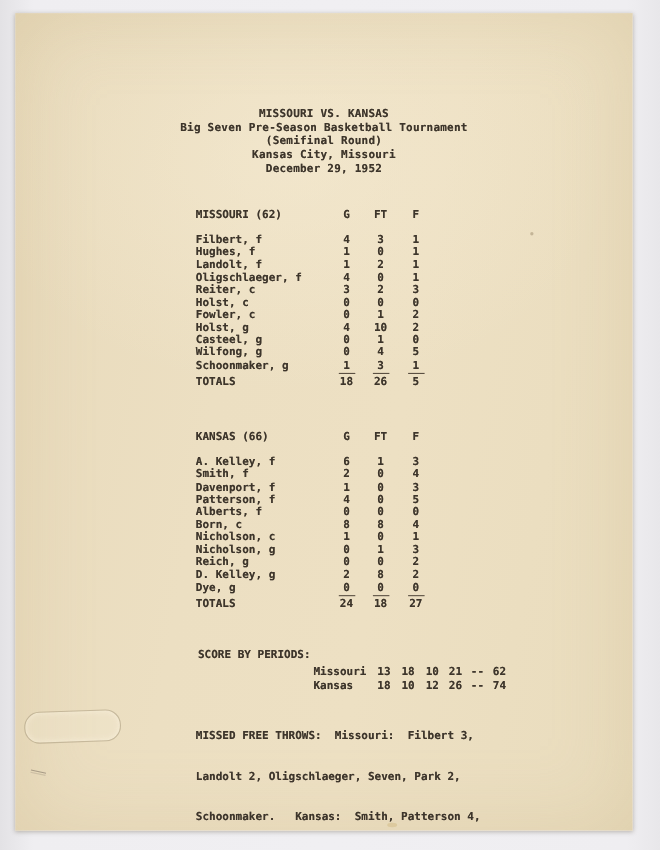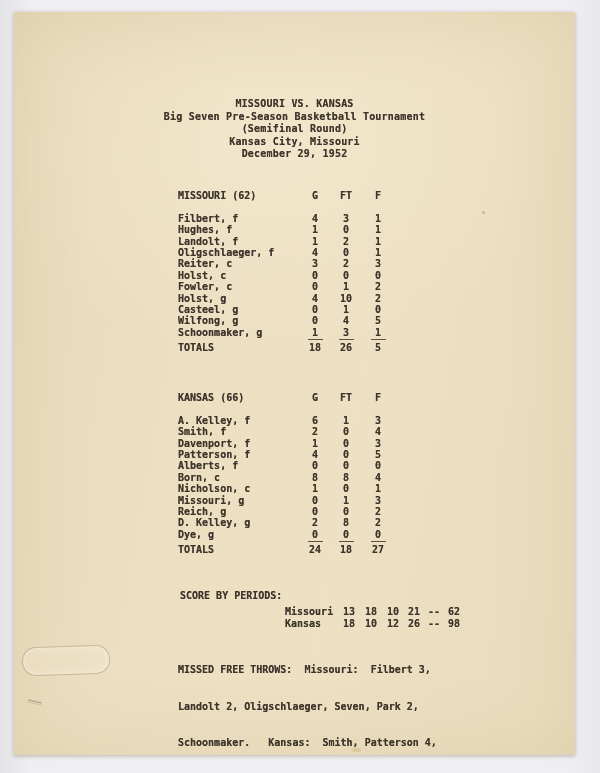--- a/index.html
+++ b/index.html
@@ -88,21 +88,21 @@
       <span class="tnum">F</span>
     </div>
     <div class="players">
         <div class="trow"><span class="tname">A. Kelley, f</span><span class="tnum">6</span><span class="tnum">1</span><span class="tnum">3</span></div>
         <div class="trow"><span class="tname">Smith, f</span><span class="tnum">2</span><span class="tnum">0</span><span class="tnum">4</span></div>
         <div class="trow"><span class="tname">Davenport, f</span><span class="tnum">1</span><span class="tnum">0</span><span class="tnum">3</span></div>
         <div class="trow"><span class="tname">Patterson, f</span><span class="tnum">4</span><span class="tnum">0</span><span class="tnum">5</span></div>
         <div class="trow"><span class="tname">Alberts, f</span><span class="tnum">0</span><span class="tnum">0</span><span class="tnum">0</span></div>
         <div class="trow"><span class="tname">Born, c</span><span class="tnum">8</span><span class="tnum">8</span><span class="tnum">4</span></div>
         <div class="trow"><span class="tname">Nicholson, c</span><span class="tnum">1</span><span class="tnum">0</span><span class="tnum">1</span></div>
-        <div class="trow"><span class="tname">Missouri, g</span><span class="tnum">0</span><span class="tnum">1</span><span class="tnum">3</span></div>
+        <div class="trow"><span class="tname">Nicholson, g</span><span class="tnum">0</span><span class="tnum">1</span><span class="tnum">3</span></div>
         <div class="trow"><span class="tname">Reich, g</span><span class="tnum">0</span><span class="tnum">0</span><span class="tnum">2</span></div>
         <div class="trow"><span class="tname">D. Kelley, g</span><span class="tnum">2</span><span class="tnum">8</span><span class="tnum">2</span></div>
         <div class="trow"><span class="tname">Dye, g</span><span class="tnum"><span class="u">0</span></span><span class="tnum"><span class="u">0</span></span><span class="tnum"><span class="u">0</span></span></div>
       </div>
     <div class="trow totals-row">
       <span class="tname">TOTALS</span>
       <span class="tnum">24</span>
       <span class="tnum">18</span>
       <span class="tnum">27</span>
     </div>
@@ -120,21 +120,21 @@
         <span>--</span>
         <span>62</span>
       </div>
       <div class="srow">
         <span>Kansas</span>
         <span>18</span>
         <span>10</span>
         <span>12</span>
         <span>26</span>
         <span>--</span>
-        <span>98</span>
+        <span>74</span>
       </div>
     </div>
   </div>
 
   <div class="missed">
     <div>MISSED FREE THROWS:  Missouri:  Filbert 3,</div>
     <div>Landolt 2, Oligschlaeger, Seven, Park 2,</div>
     <div>Schoonmaker.   Kansas:  Smith, Patterson 4,</div>
     
   </div>

